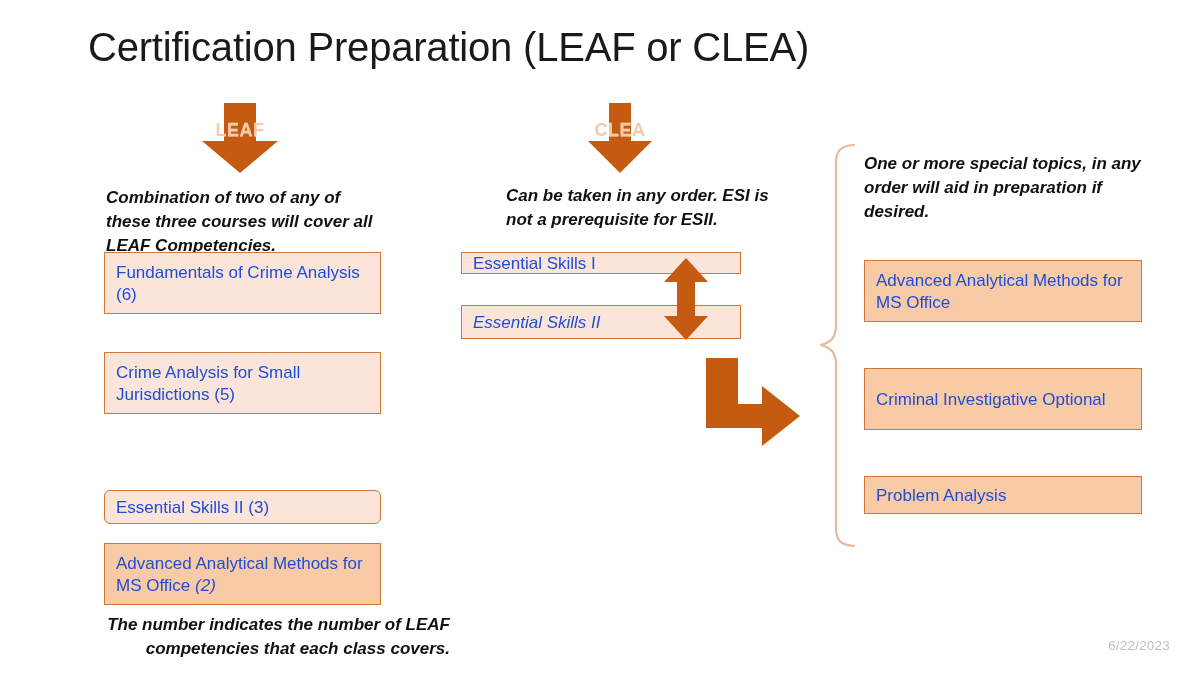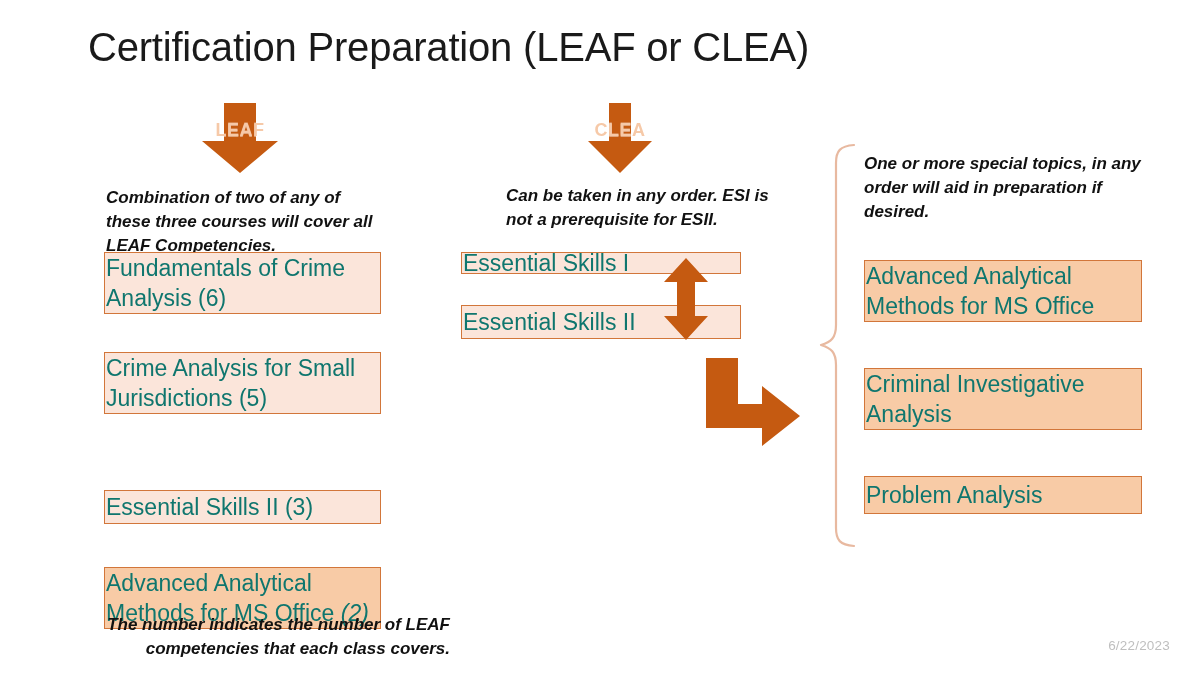--- a/index.html
+++ b/index.html
@@ -48,24 +48,24 @@
     font-weight: 800;
     font-style: italic;
   }
 
   
   .course-box {
     position: absolute;
     box-sizing: border-box;
     border: 1.5px solid #D2763A;
     background: #FBE5DA;
-    color: #0f766e;
-    font-size: 23px;
+    color: #1d4ed8;
+    font-size: 17px;
     line-height: 1.28;
-    padding: 7px 11px 6px 1px;
+    padding: 7px 11px 6px 11px;
     display: flex;
     align-items: center;
   }
   .course-box.dark {
     background: #F8CBA6;
   }
   .course-box .label {
     display: block;
     width: 100%;
   }
@@ -157,37 +157,37 @@
     <span class="label">Fundamentals of Crime Analysis (6)</span>
   </div>
 
   <div class="course-box" style="left:104px; top:329px; width:277px; height:62px;margin-top:23px;">
     <span class="label">Crime Analysis for Small Jurisdictions (5)</span>
   </div>
 
 
   <div class="note" style="left:110px; top:462px; width:268px;margin-top:28px;">Optional if desired.</div>
 
-  <div class="course-box" style="left:104px; top:490px; width:277px; height:34px;">
+  <div class="course-box" style="left:104px; top:490px; width:277px; height:34px;border-radius:6px;">
     <span class="label">Essential Skills II (3)</span>
   </div>
 
-  <div class="course-box dark" style="left:104px; top:543px; width:277px; height:62px;margin-top:24px;">
+  <div class="course-box dark" style="left:104px; top:543px; width:277px; height:62px;">
     <span class="label"><span>Advanced Analytical Methods for MS Office </span><i>(2)</i></span>
   </div>
 
   <div class="note" style="left:30px; top:613px; width:420px;text-align:right;">The number indicates the number of LEAF competencies that each class covers.</div>
 
   <div class="note" style="left:464px; top:184px; width:282px;margin-left:42px;"><span>Can be taken in any order. ESI is </span><b>not</b><span> a prerequisite for ESII.</span></div>
 
   <div class="course-box" style="left:461px; top:252px; width:280px; height:22px;">
     <span class="label">Essential Skills I</span>
   </div>
 
-  <div class="course-box" style="left:461px; top:305px; width:280px; height:34px;">
+  <div class="course-box" style="left:461px; top:305px; width:280px; height:34px;font-style:italic;">
     <span class="label">Essential Skills II</span>
   </div>
 
   <div id="double-arrow">
     <svg width="48" height="82" viewBox="0 0 48 82">
       <polygon fill="#C55A11" points="24,0 46,24 33,24 33,58 46,58 24,82 2,58 15,58 15,24 2,24"></polygon>
     </svg>
   </div>
 
   <div id="elbow-arrow">
@@ -203,21 +203,21 @@
     </svg>
   </div>
 
   <div class="note" style="left:864px; top:152px; width:300px;">One or more special topics, in any order will aid in preparation if desired.</div>
 
   <div class="course-box dark" style="left:864px; top:260px; width:278px; height:62px;">
     <span class="label">Advanced Analytical Methods for MS Office</span>
   </div>
 
   <div class="course-box dark" style="left:864px; top:368px; width:278px; height:62px;">
-    <span class="label">Criminal Investigative Analysis</span>
+    <span class="label">Criminal Investigative Optional</span>
   </div>
 
   <div class="course-box dark" style="left:864px; top:476px; width:278px; height:38px;">
     <span class="label">Problem Analysis</span>
   </div>
 
   <div id="date-stamp">6/22/2023</div>
 
 </div>
 

